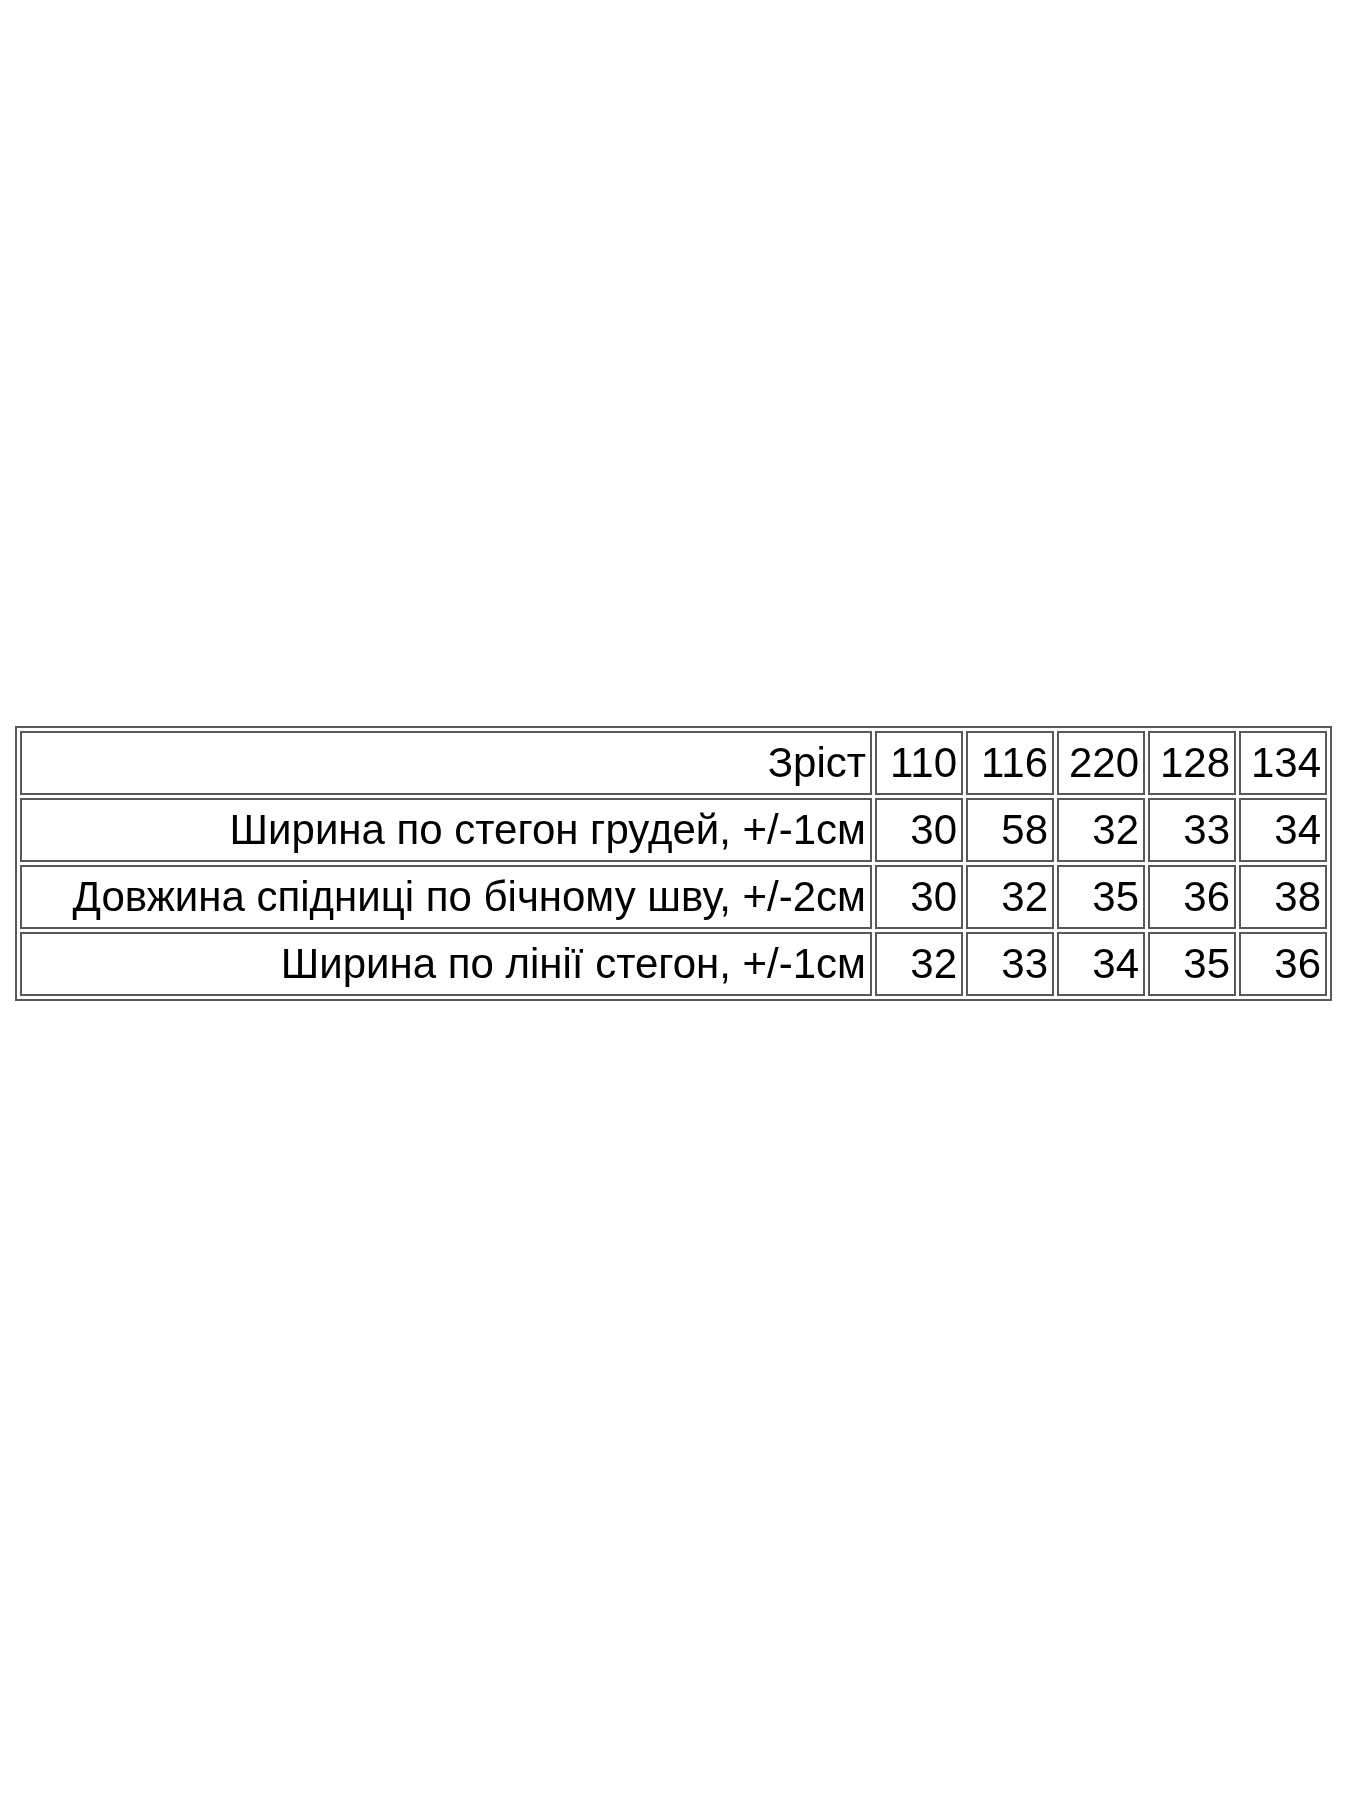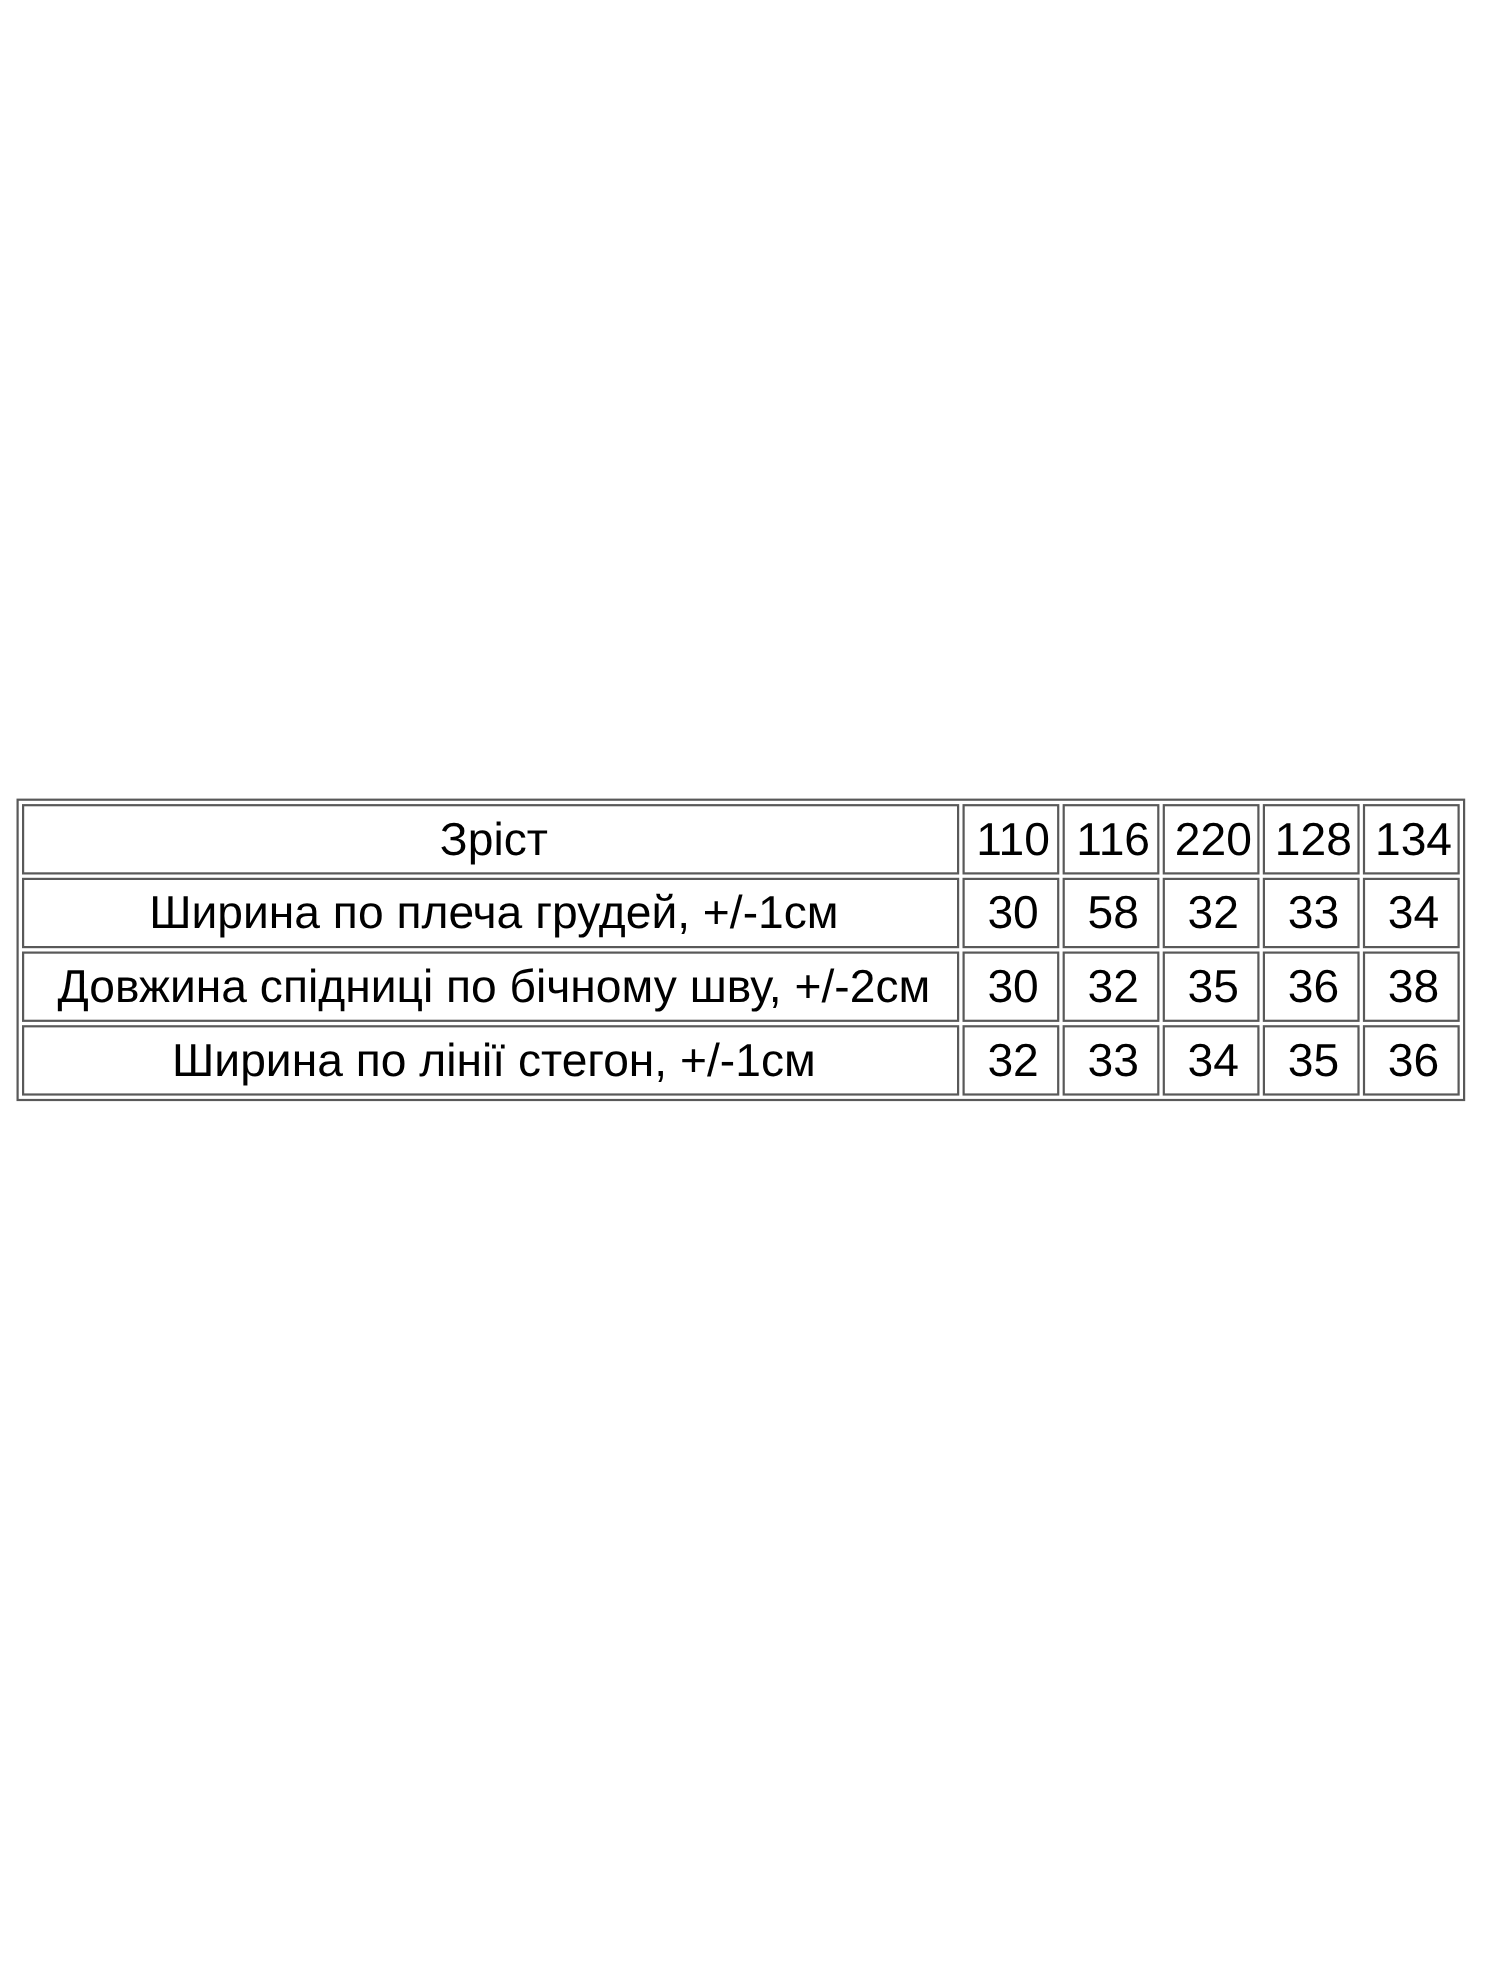--- a/index.html
+++ b/index.html
@@ -27,40 +27,40 @@
     box-sizing: border-box;
     border: 2px solid #595959;
     background: #ffffff;
     height: 64px;
     vertical-align: middle;
     font-size: 42px;
     line-height: 1.05;
     white-space: nowrap;
     overflow: hidden;
     padding: 0 4px 0 10px;
-    text-align: center;
+    text-align: right;
   }
   .size-table td.lbl { width: 852px; }
   .size-table td.num { width: 88px; padding-left: 8px; margin-top: 14px; }
 </style>
 </head>
 <body>
 
 <table class="size-table">
   <tbody>
     <tr>
       <td class="lbl">Зріст</td>
       <td class="num">110</td>
       <td class="num">116</td>
       <td class="num">220</td>
       <td class="num">128</td>
       <td class="num">134</td>
     </tr>
     <tr>
-      <td class="lbl">Ширина по плеча грудей, +/-1см</td>
+      <td class="lbl">Ширина по стегон грудей, +/-1см</td>
       <td class="num">30</td>
       <td class="num">58</td>
       <td class="num">32</td>
       <td class="num">33</td>
       <td class="num">34</td>
     </tr>
     <tr>
       <td class="lbl">Довжина спідниці по бічному шву, +/-2см</td>
       <td class="num">30</td>
       <td class="num">32</td>

